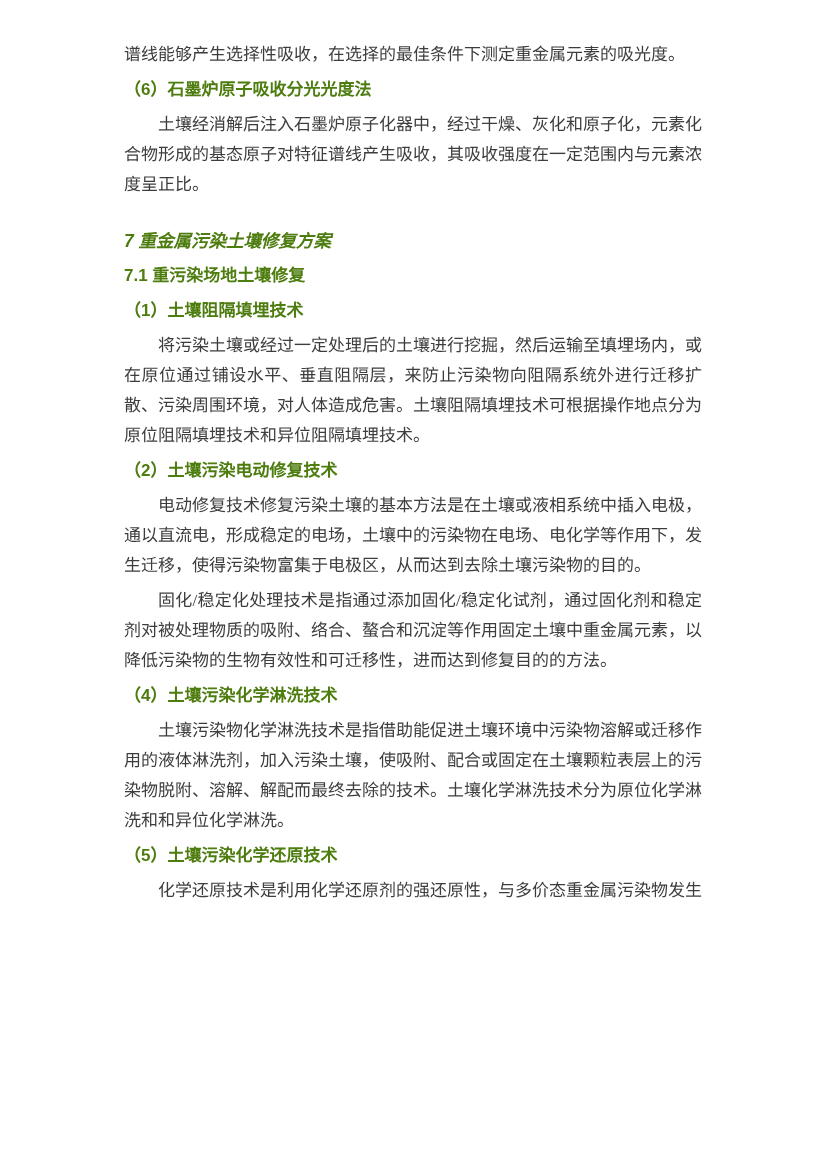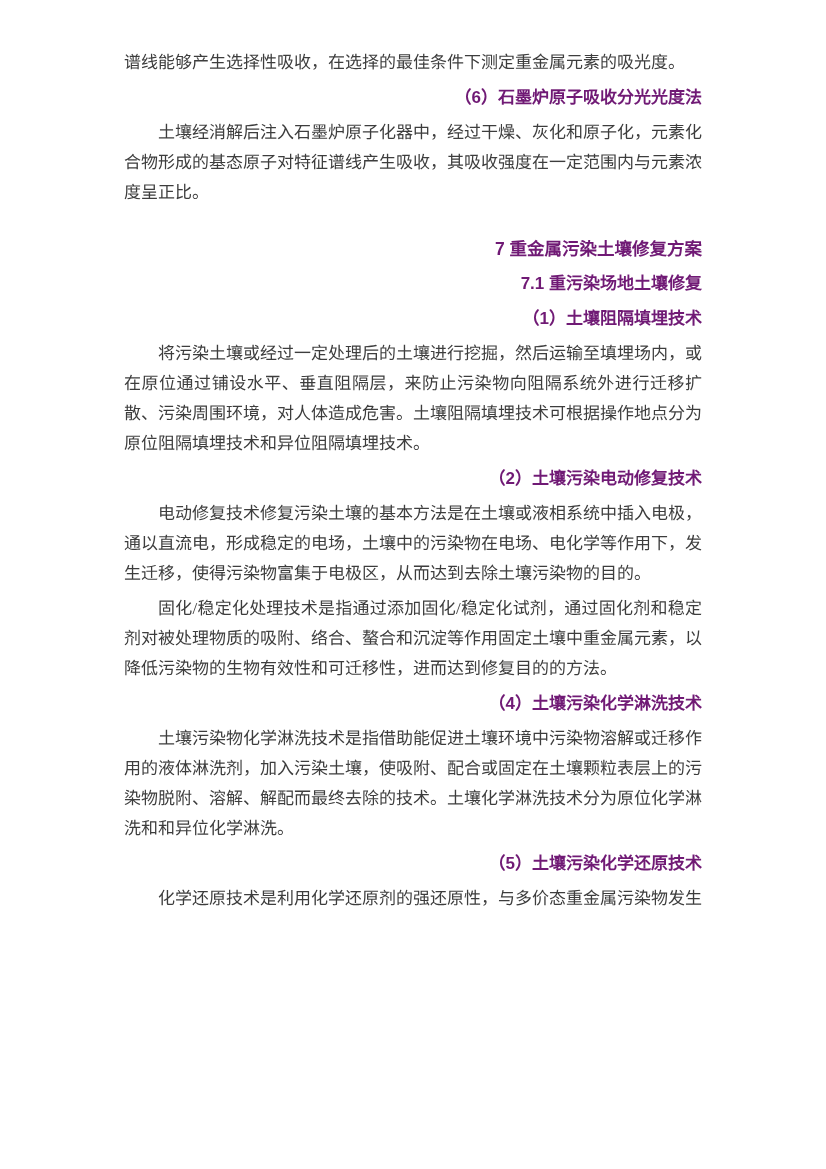--- a/index.html
+++ b/index.html
@@ -4,21 +4,21 @@
 <style>
   html, body {
     margin: 0;
     padding: 0;
     background: #ffffff;
   }
   .page {
     position: relative;
     width: 826px;
     height: 899px;
-    margin: 8px auto;
+    margin: 0 auto;
     background: #ffffff;
     box-sizing: border-box;
     padding: 40px 124px 0 124px;
     overflow: hidden;
   }
   .body-text {
     font-family: "Liberation Serif", serif;
     font-size: 17px;
     line-height: 30px;
     color: #3d3d3d;
@@ -26,27 +26,28 @@
     margin: 0 0 5px 0;
   }
   .indent {
     text-indent: 2em;
   }
   .heading {
     font-family: "Liberation Sans", sans-serif;
     font-weight: bold;
     font-size: 17px;
     line-height: 30px;
-    color: #701a75;
+    color: #4d7c0f;
     margin: 5px 0 5px 0;
-    text-align: right;
+    text-align: left;
   }
   .chapter-heading {
     margin-top: 26px;
     font-size: 17.5px;
+    font-style: italic;
   }
   .page-number {
     position: absolute;
     top: 1060px;
     left: 0;
     right: 0;
     text-align: center;
     font-family: "Liberation Serif", serif;
     font-size: 13px;
     color: #555555;

